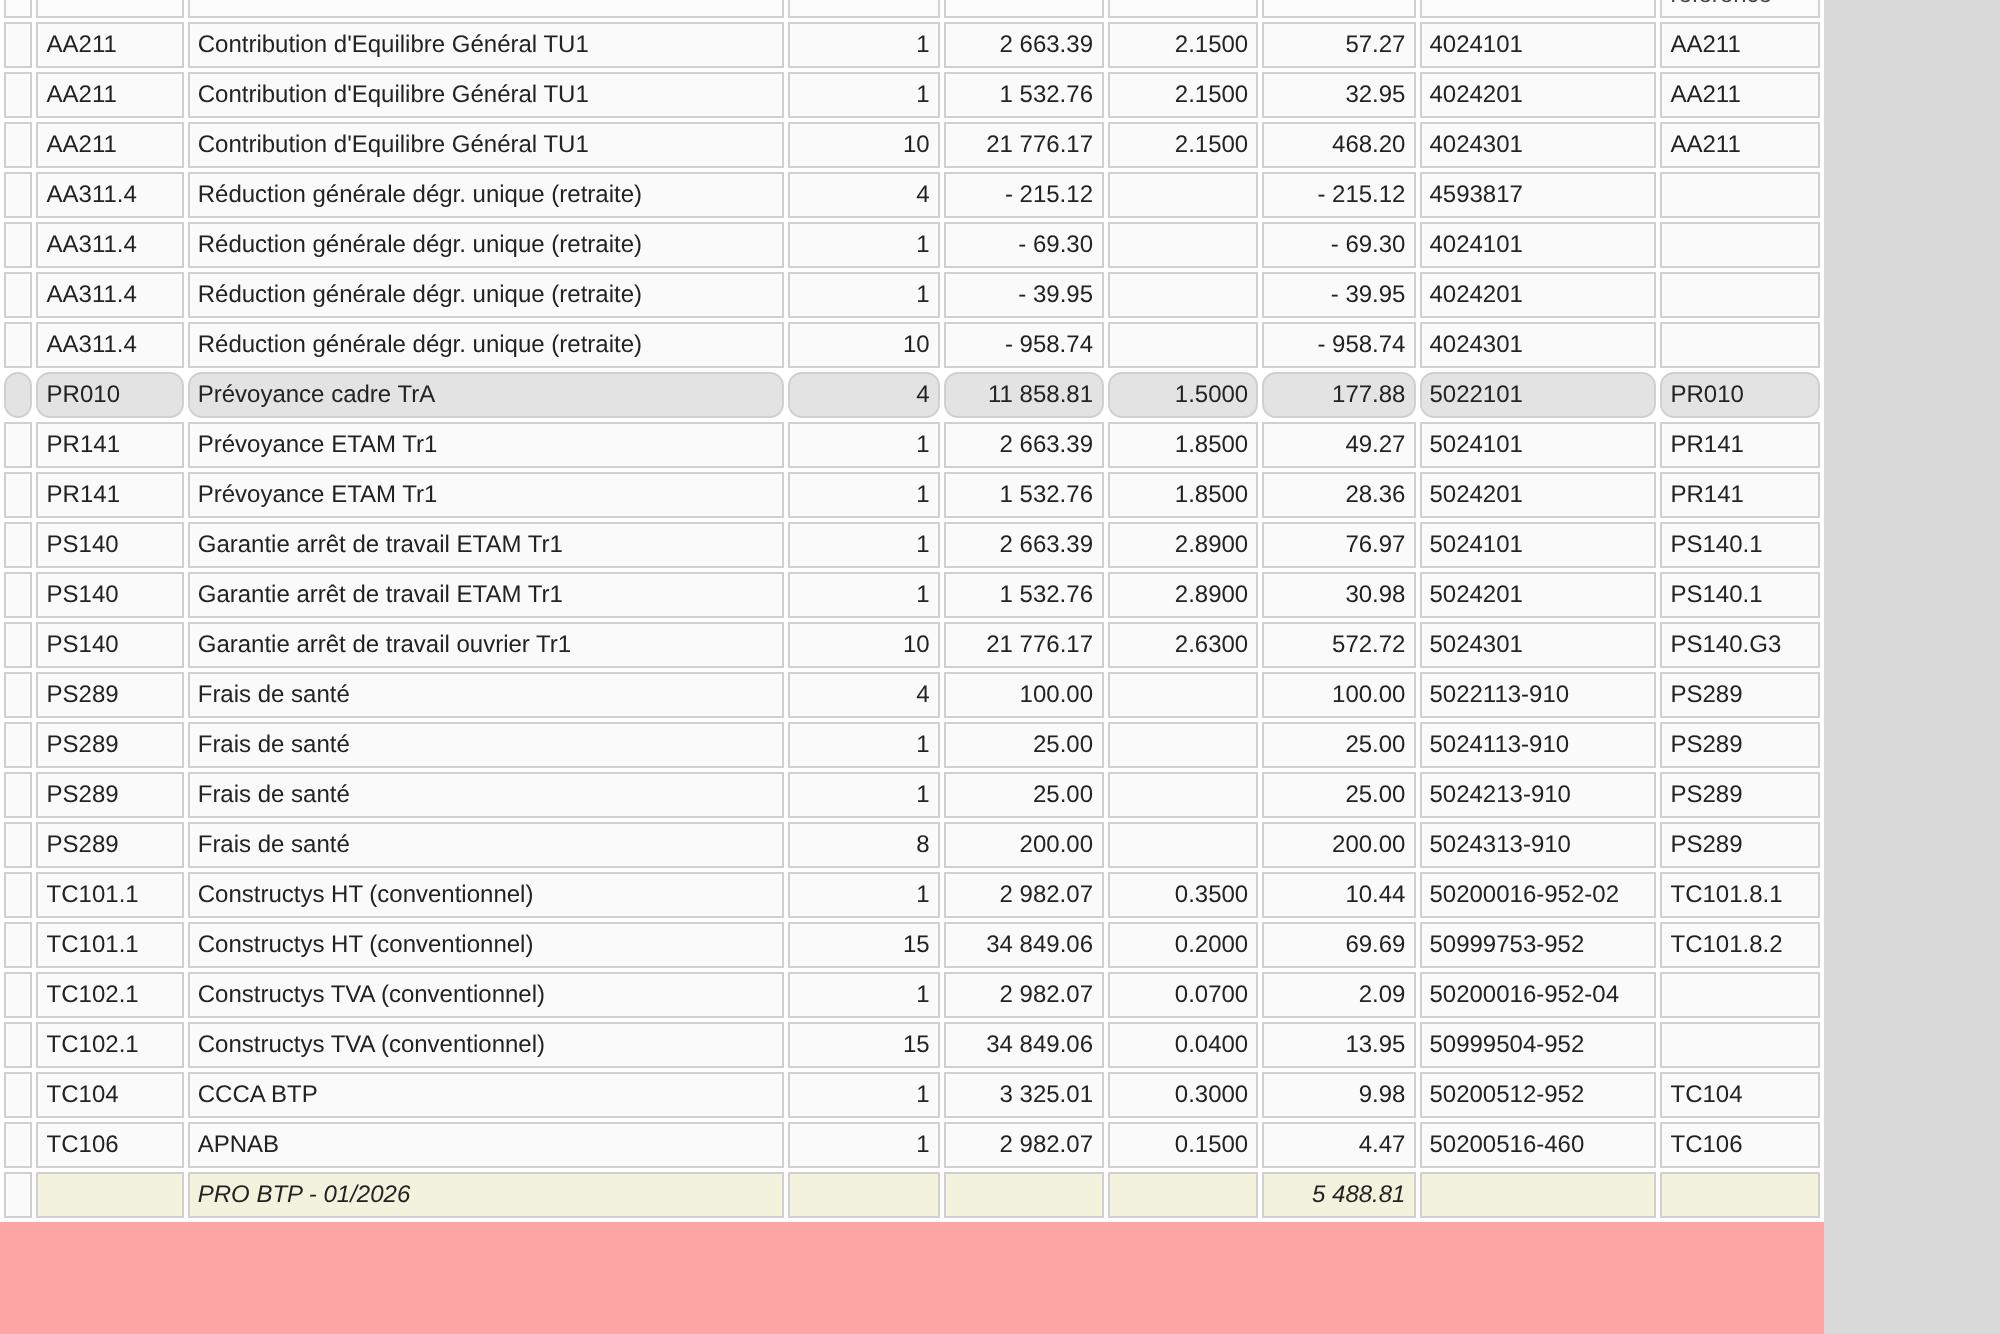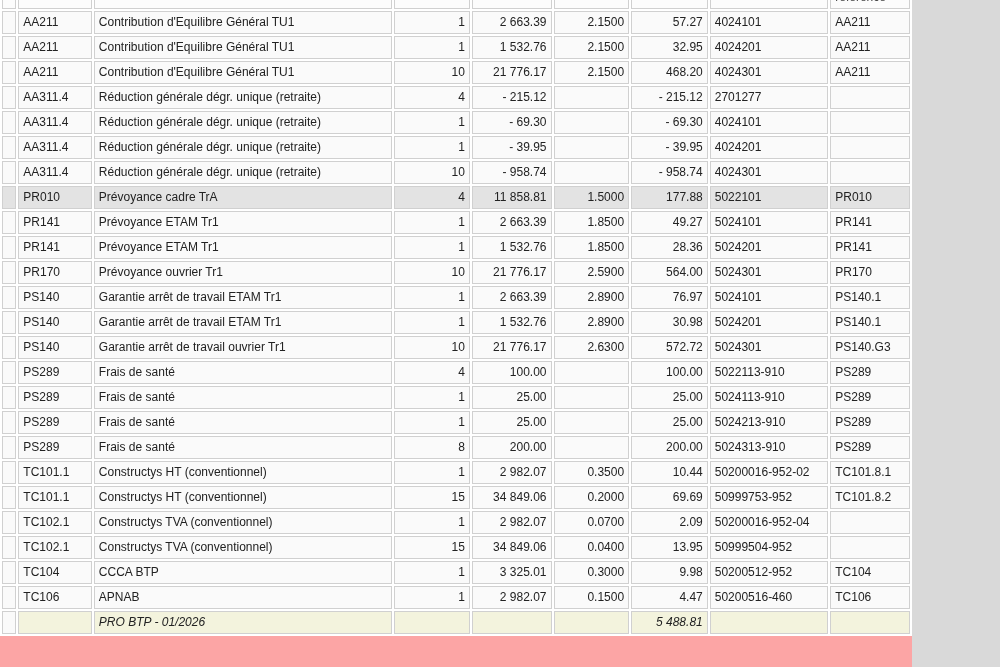--- a/index.html
+++ b/index.html
@@ -33,21 +33,21 @@
   col.c-spacer{width:14px;}
   col.c-code{width:72px;}
   col.c-label{width:292px;}
   col.c-qty{width:74px;}
   col.c-base{width:78px;}
   col.c-rate{width:74px;}
   col.c-amount{width:75px;}
   col.c-account{width:116px;}
   col.c-ref{width:78px;}
   td.t-qty,td.t-base,td.t-rate,td.t-amount{text-align:right;}
-  tr.highlight td{background:#e3e3e3;}
+  tr.highlight td{background:#e3e3e3;border-radius:7px;}
   tr.total-row td{background:#f3f3dd;font-style:italic;}
   tr.total-row td.t-spacer{background:#fafafa;}
 </style>
 </head>
 <body>
 
 <div class="table-viewport">
   <table class="grid">
     <colgroup>
       <col class="c-spacer">
@@ -107,21 +107,21 @@
           <td class="t-ref">AA211</td>
         </tr>
         <tr>
           <td class="t-spacer"></td>
           <td class="t-code">AA311.4</td>
           <td class="t-label">Réduction générale dégr. unique (retraite)</td>
           <td class="t-qty">4</td>
           <td class="t-base">- 215.12</td>
           <td class="t-rate"></td>
           <td class="t-amount">- 215.12</td>
-          <td class="t-account">2701277</td>
+          <td class="t-account">4593817</td>
           <td class="t-ref"></td>
         </tr>
         <tr>
           <td class="t-spacer"></td>
           <td class="t-code">AA311.4</td>
           <td class="t-label">Réduction générale dégr. unique (retraite)</td>
           <td class="t-qty">1</td>
           <td class="t-base">- 69.30</td>
           <td class="t-rate"></td>
           <td class="t-amount">- 69.30</td>
@@ -178,31 +178,20 @@
           <td class="t-label">Prévoyance ETAM Tr1</td>
           <td class="t-qty">1</td>
           <td class="t-base">1 532.76</td>
           <td class="t-rate">1.8500</td>
           <td class="t-amount">28.36</td>
           <td class="t-account">5024201</td>
           <td class="t-ref">PR141</td>
         </tr>
         <tr>
           <td class="t-spacer"></td>
-          <td class="t-code">PR170</td>
-          <td class="t-label">Prévoyance ouvrier Tr1</td>
-          <td class="t-qty">10</td>
-          <td class="t-base">21 776.17</td>
-          <td class="t-rate">2.5900</td>
-          <td class="t-amount">564.00</td>
-          <td class="t-account">5024301</td>
-          <td class="t-ref">PR170</td>
-        </tr>
-        <tr>
-          <td class="t-spacer"></td>
           <td class="t-code">PS140</td>
           <td class="t-label">Garantie arrêt de travail ETAM Tr1</td>
           <td class="t-qty">1</td>
           <td class="t-base">2 663.39</td>
           <td class="t-rate">2.8900</td>
           <td class="t-amount">76.97</td>
           <td class="t-account">5024101</td>
           <td class="t-ref">PS140.1</td>
         </tr>
         <tr>

